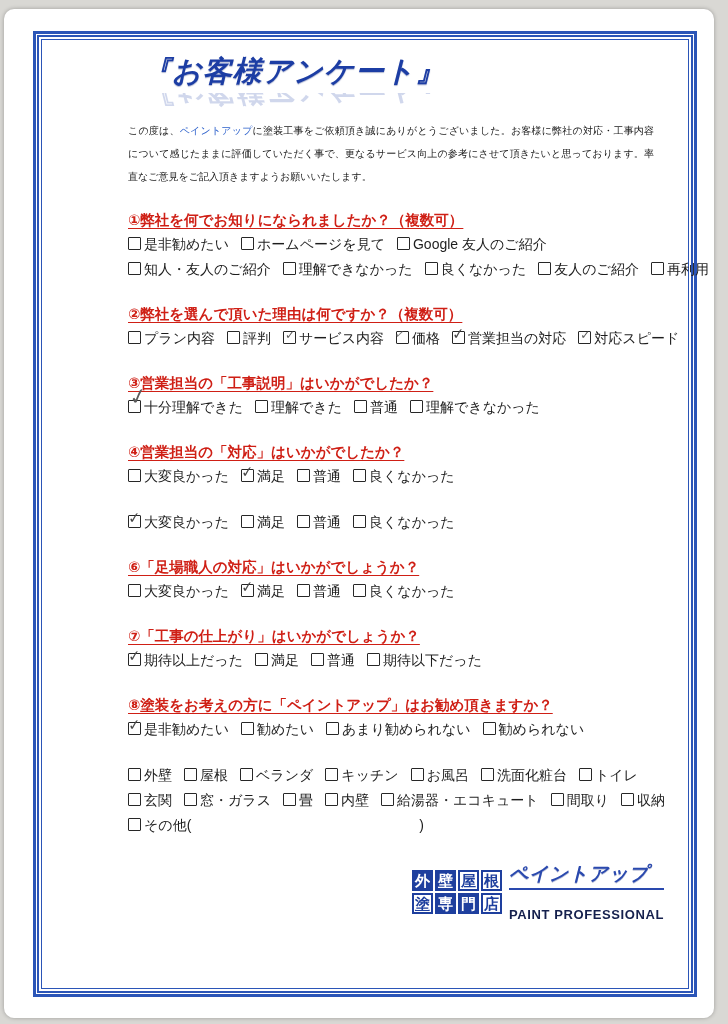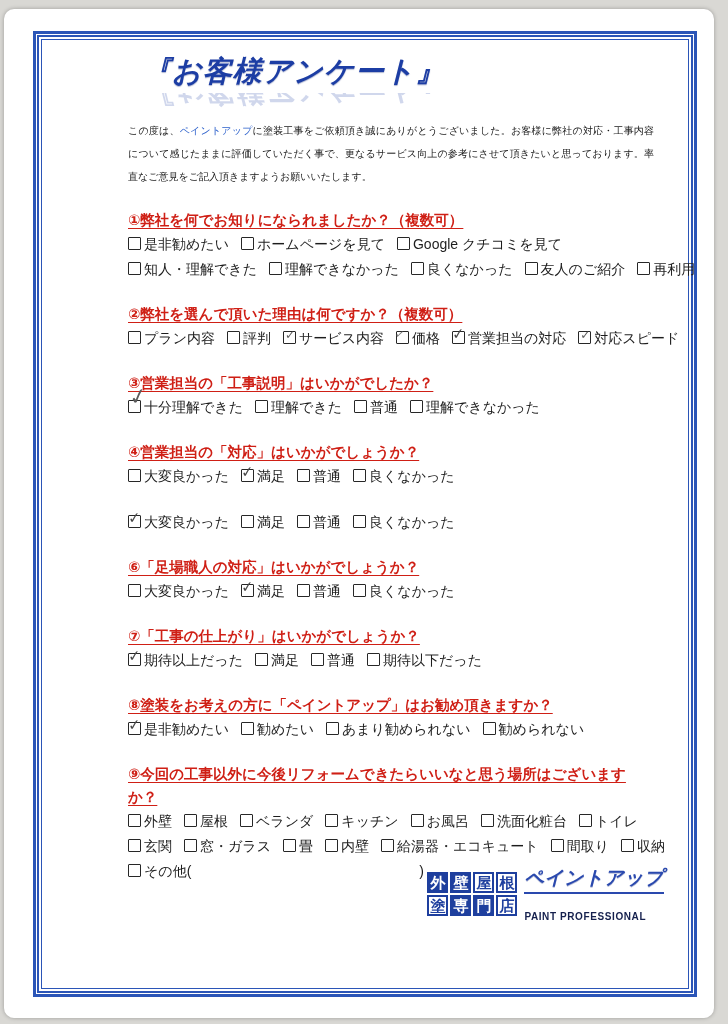--- a/index.html
+++ b/index.html
@@ -78,21 +78,21 @@
     font-weight:bold;font-size:15px;box-sizing:border-box;line-height:1;
   }
   .logo-box.solid{background:var(--logo-navy);color:#fff;}
   .logo-box.outline{border:2px solid var(--logo-navy);color:var(--logo-navy);background:#fff;}
   .logo-right{display:flex;flex-direction:column;}
   .logo-brand{
     font-size:19px;font-weight:bold;font-style:italic;color:#2a49ae;
     border-bottom:2px solid #2a49ae;padding-bottom:1px;letter-spacing:.5px;
     text-shadow:0 1px 0 rgba(30,50,130,.3);
   }
-  .logo-sub{font-size:10px;font-weight:bold;color:#15204d;letter-spacing:.6px;margin-top:17px;}
+  .logo-sub{font-size:13px;font-weight:bold;color:#15204d;letter-spacing:.6px;margin-top:17px;}
 </style>
 </head>
 <body>
 
 <div class="paper">
   <div class="frame-outer">
     <div class="frame-mid">
       <div class="frame-inner"></div>
     </div>
 
@@ -101,52 +101,51 @@
       <div class="title-wrap">
         <span class="title-main">『お客様アンケート』</span>
         <span class="title-reflect" aria-hidden="true">『お客様アンケート』</span>
       </div>
 
       <div class="intro"><span>この度は、</span><span class="brand-inline">ペイントアップ</span><span>に塗装工事をご依頼頂き誠にありがとうございました。お客様に弊社の対応・工事内容について感じたままに評価していただく事で、更なるサービス向上の参考にさせて頂きたいと思っております。率直なご意見をご記入頂きますようお願いいたします。</span></div>
 
       <div>
           <div class="question">
             <div class="q-head">①弊社を何でお知りになられましたか？（複数可）</div>
-            <div class="opt-row"><span class="opt"><span class="cb"></span><span>是非勧めたい</span></span><span class="opt"><span class="cb"></span><span>ホームページを見て</span></span><span class="opt"><span class="cb"></span><span>Google クチコミを見て</span></span></div>
-            <div class="opt-row"><span class="opt"><span class="cb"></span><span>知人・理解できた</span></span><span class="opt"><span class="cb"></span><span>理解できなかった</span></span><span class="opt"><span class="cb"></span><span>良くなかった</span></span><span class="opt"><span class="cb"></span><span>友人のご紹介</span></span><span class="opt"><span class="cb"></span><span>再利用</span></span></div>
+            <div class="opt-row"><span class="opt"><span class="cb"></span><span>是非勧めたい</span></span><span class="opt"><span class="cb"></span><span>ホームページを見て</span></span><span class="opt"><span class="cb"></span><span>Google 友人のご紹介</span></span></div>
+            <div class="opt-row"><span class="opt"><span class="cb"></span><span>知人・友人のご紹介</span></span><span class="opt"><span class="cb"></span><span>理解できなかった</span></span><span class="opt"><span class="cb"></span><span>良くなかった</span></span><span class="opt"><span class="cb"></span><span>友人のご紹介</span></span><span class="opt"><span class="cb"></span><span>再利用</span></span></div>
           </div>
           <div class="question">
             <div class="q-head">②弊社を選んで頂いた理由は何ですか？（複数可）</div>
             <div class="opt-row"><span class="opt"><span class="cb"></span><span>プラン内容</span></span><span class="opt"><span class="cb"></span><span>評判</span></span><span class="opt"><span class="cb"><i class="ck ck-light">✓</i></span><span>サービス内容</span></span><span class="opt"><span class="cb"><i class="ck ck-faint">✓</i></span><span>価格</span></span><span class="opt"><span class="cb"><i class="ck ck-normal">✓</i></span><span>営業担当の対応</span></span><span class="opt"><span class="cb"><i class="ck ck-light">✓</i></span><span>対応スピード</span></span></div>
           </div>
           <div class="question">
             <div class="q-head">③営業担当の「工事説明」はいかがでしたか？</div>
             <div class="opt-row"><span class="opt"><span class="cb"><i class="ck ck-tall">✓</i></span><span>十分理解できた</span></span><span class="opt"><span class="cb"></span><span>理解できた</span></span><span class="opt"><span class="cb"></span><span>普通</span></span><span class="opt"><span class="cb"></span><span>理解できなかった</span></span></div>
           </div>
           <div class="question">
-            <div class="q-head">④営業担当の「対応」はいかがでしょうか？</div>
+            <div class="q-head">④営業担当の「対応」はいかがでしたか？</div>
             <div class="opt-row"><span class="opt"><span class="cb"></span><span>大変良かった</span></span><span class="opt"><span class="cb"><i class="ck ck-normal">✓</i></span><span>満足</span></span><span class="opt"><span class="cb"></span><span>普通</span></span><span class="opt"><span class="cb"></span><span>良くなかった</span></span></div>
           </div>
           <div class="question">
             <div class="opt-row"><span class="opt"><span class="cb"><i class="ck ck-normal">✓</i></span><span>大変良かった</span></span><span class="opt"><span class="cb"></span><span>満足</span></span><span class="opt"><span class="cb"></span><span>普通</span></span><span class="opt"><span class="cb"></span><span>良くなかった</span></span></div>
           </div>
           <div class="question">
             <div class="q-head">⑥「足場職人の対応」はいかがでしょうか？</div>
             <div class="opt-row"><span class="opt"><span class="cb"></span><span>大変良かった</span></span><span class="opt"><span class="cb"><i class="ck ck-normal">✓</i></span><span>満足</span></span><span class="opt"><span class="cb"></span><span>普通</span></span><span class="opt"><span class="cb"></span><span>良くなかった</span></span></div>
           </div>
           <div class="question">
             <div class="q-head">⑦「工事の仕上がり」はいかがでしょうか？</div>
             <div class="opt-row"><span class="opt"><span class="cb"><i class="ck ck-normal">✓</i></span><span>期待以上だった</span></span><span class="opt"><span class="cb"></span><span>満足</span></span><span class="opt"><span class="cb"></span><span>普通</span></span><span class="opt"><span class="cb"></span><span>期待以下だった</span></span></div>
           </div>
           <div class="question">
             <div class="q-head">⑧塗装をお考えの方に「ペイントアップ」はお勧め頂きますか？</div>
             <div class="opt-row"><span class="opt"><span class="cb"><i class="ck ck-normal">✓</i></span><span>是非勧めたい</span></span><span class="opt"><span class="cb"></span><span>勧めたい</span></span><span class="opt"><span class="cb"></span><span>あまり勧められない</span></span><span class="opt"><span class="cb"></span><span>勧められない</span></span></div>
           </div>
           <div class="question">
-            <div class="q-head">⑨今回の工事以外に今後リフォームできたらいいなと思う場所はございますか？</div>
             <div class="opt-row"><span class="opt"><span class="cb"></span><span>外壁</span></span><span class="opt"><span class="cb"></span><span>屋根</span></span><span class="opt"><span class="cb"></span><span>ベランダ</span></span><span class="opt"><span class="cb"></span><span>キッチン</span></span><span class="opt"><span class="cb"></span><span>お風呂</span></span><span class="opt"><span class="cb"></span><span>洗面化粧台</span></span><span class="opt"><span class="cb"></span><span>トイレ</span></span></div>
             <div class="opt-row"><span class="opt"><span class="cb"></span><span>玄関</span></span><span class="opt"><span class="cb"></span><span>窓・ガラス</span></span><span class="opt"><span class="cb"></span><span>畳</span></span><span class="opt"><span class="cb"></span><span>内壁</span></span><span class="opt"><span class="cb"></span><span>給湯器・エコキュート</span></span><span class="opt"><span class="cb"></span><span>間取り</span></span><span class="opt"><span class="cb"></span><span>収納</span></span></div>
             <div class="opt-row"><span class="opt"><span class="cb"></span><span>その他(</span><span class="paren-gap" style="width: 228px;"></span><span>)</span></span></div>
           </div>
         </div>
 
       <div class="logo">
         <div class="logo-grid">
             <span class="logo-box solid">外</span>
             <span class="logo-box solid">壁</span>

